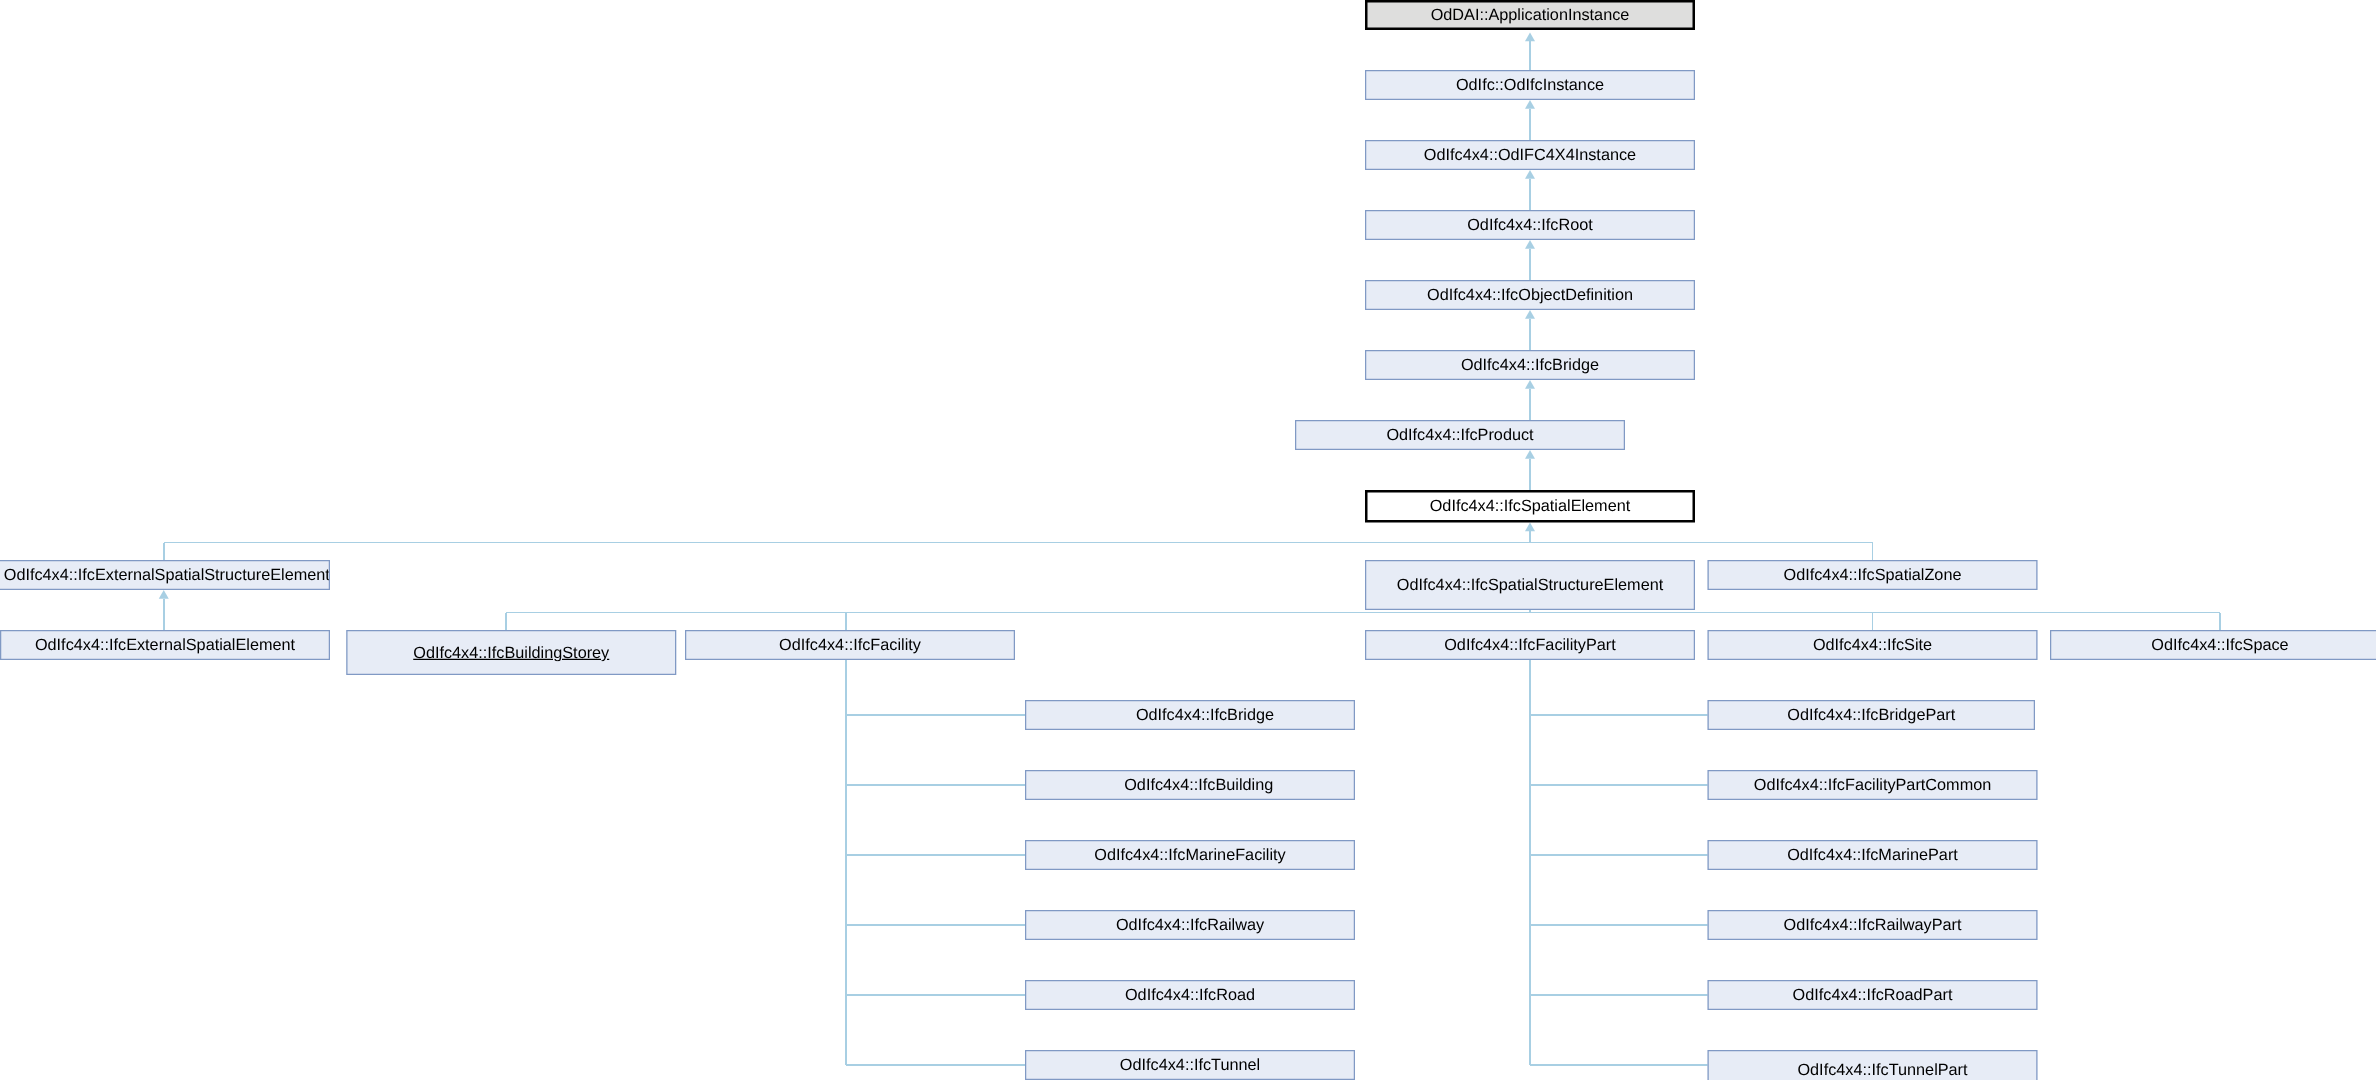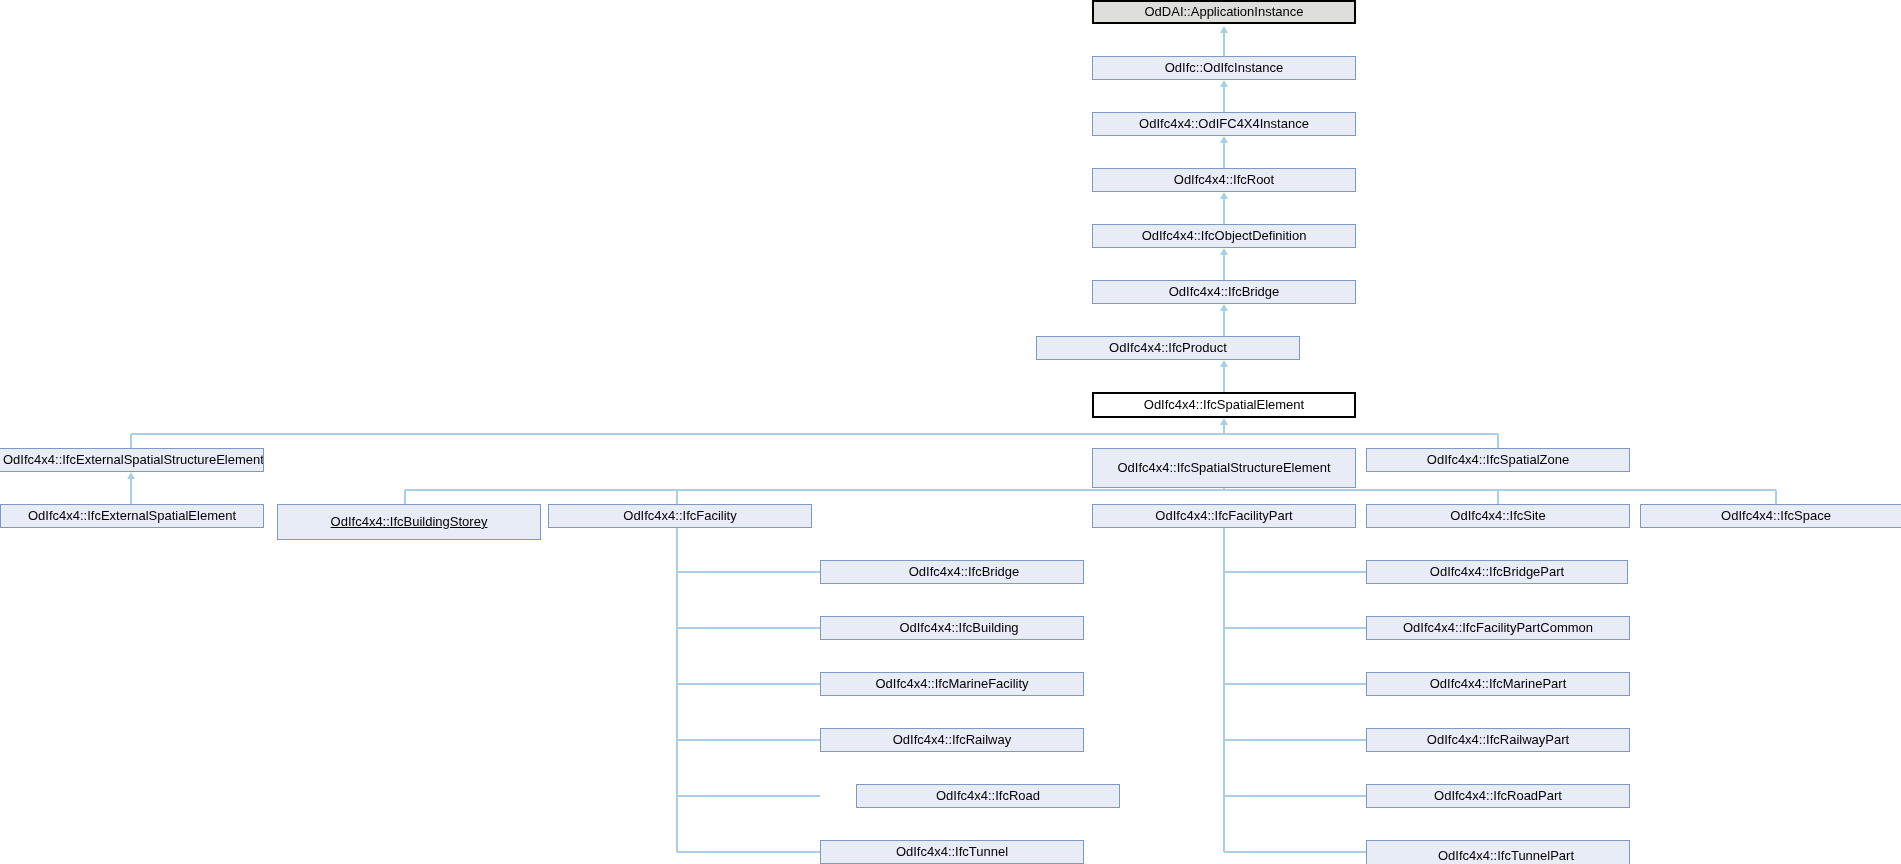--- a/index.html
+++ b/index.html
@@ -165,21 +165,21 @@
     </div>
     <div class="node" title="OdIfc4x4::IfcBuilding" style="left: 820px; top: 616px; width: 264px; height: 24px; padding-left: 14px;">
       <span class="label">OdIfc4x4::IfcBuilding</span>
     </div>
     <div class="node" title="OdIfc4x4::IfcMarineFacility" style="left: 820px; top: 672px; width: 264px; height: 24px;">
       <span class="label">OdIfc4x4::IfcMarineFacility</span>
     </div>
     <div class="node" title="OdIfc4x4::IfcRailway" style="left: 820px; top: 728px; width: 264px; height: 24px;">
       <span class="label">OdIfc4x4::IfcRailway</span>
     </div>
-    <div class="node" title="OdIfc4x4::IfcRoad" style="left: 820px; top: 784px; width: 264px; height: 24px; margin-left: 36px;">
+    <div class="node" title="OdIfc4x4::IfcRoad" style="left: 820px; top: 784px; width: 264px; height: 24px;">
       <span class="label">OdIfc4x4::IfcRoad</span>
     </div>
     <div class="node" title="OdIfc4x4::IfcTunnel" style="left: 820px; top: 840px; width: 264px; height: 24px;">
       <span class="label">OdIfc4x4::IfcTunnel</span>
     </div>
     <div class="node" title="OdIfc4x4::IfcBridgePart" style="left: 1366px; top: 560px; width: 262px; height: 24px;">
       <span class="label">OdIfc4x4::IfcBridgePart</span>
     </div>
     <div class="node" title="OdIfc4x4::IfcFacilityPartCommon" style="left: 1366px; top: 616px; width: 264px; height: 24px;">
       <span class="label">OdIfc4x4::IfcFacilityPartCommon</span>

